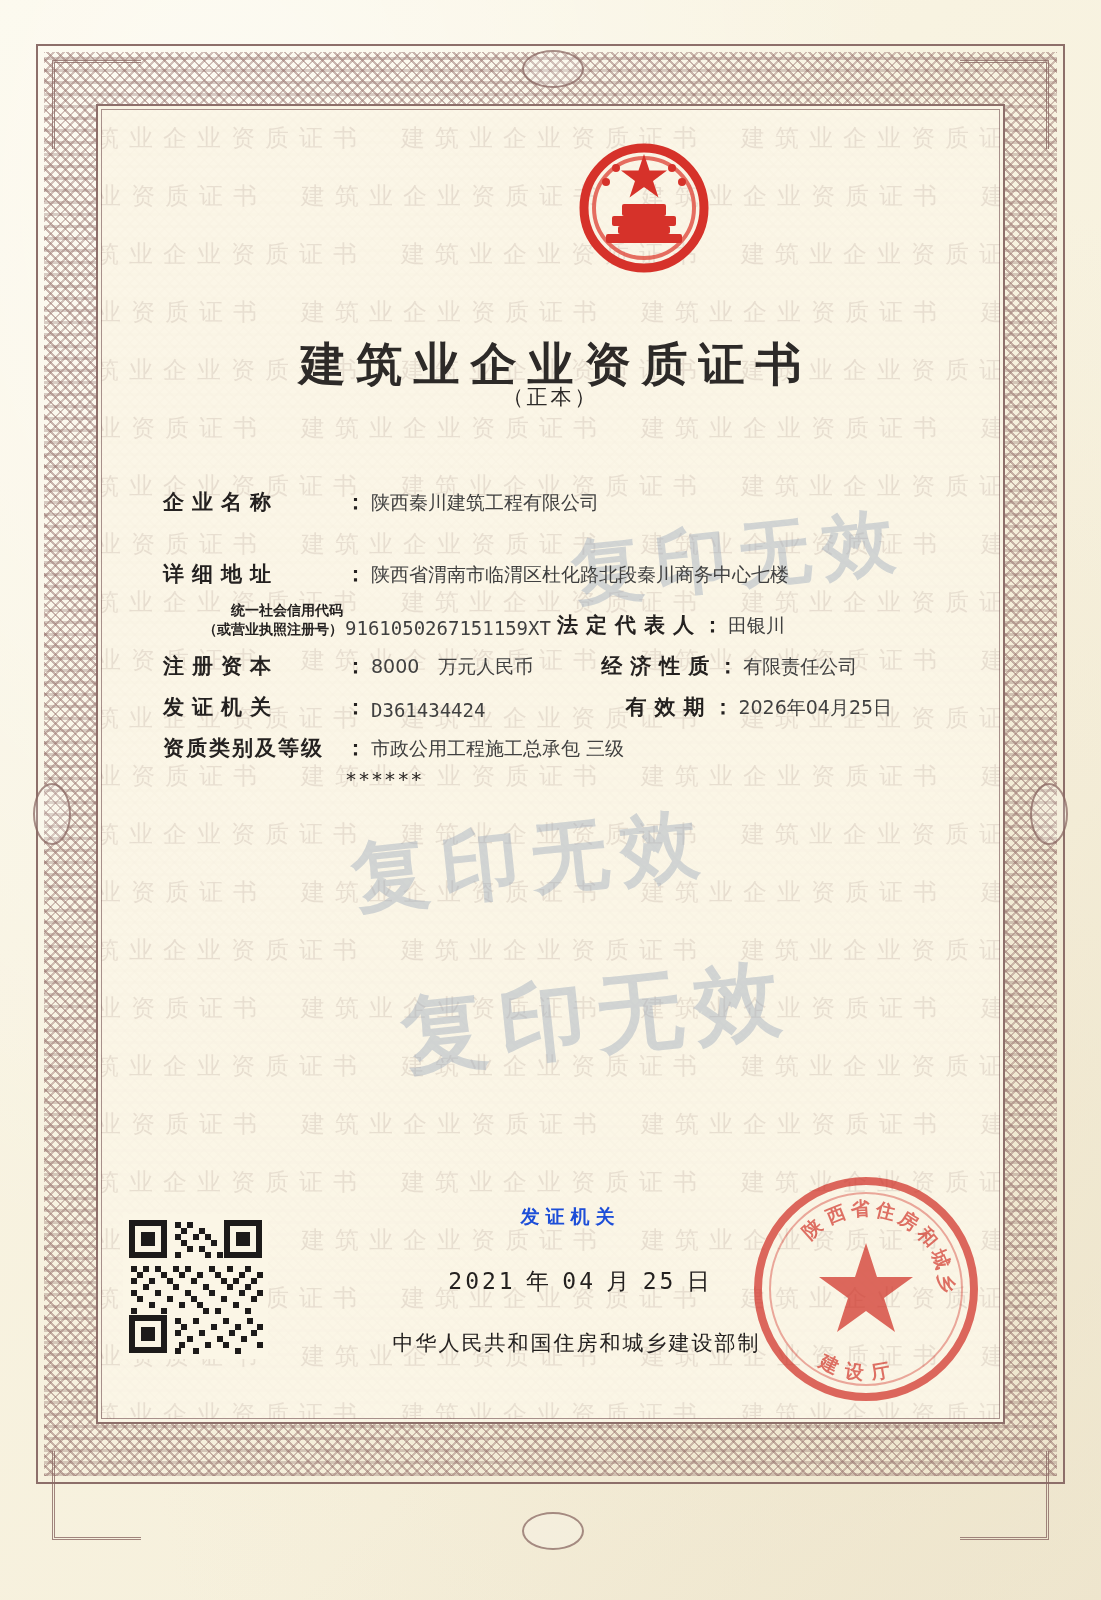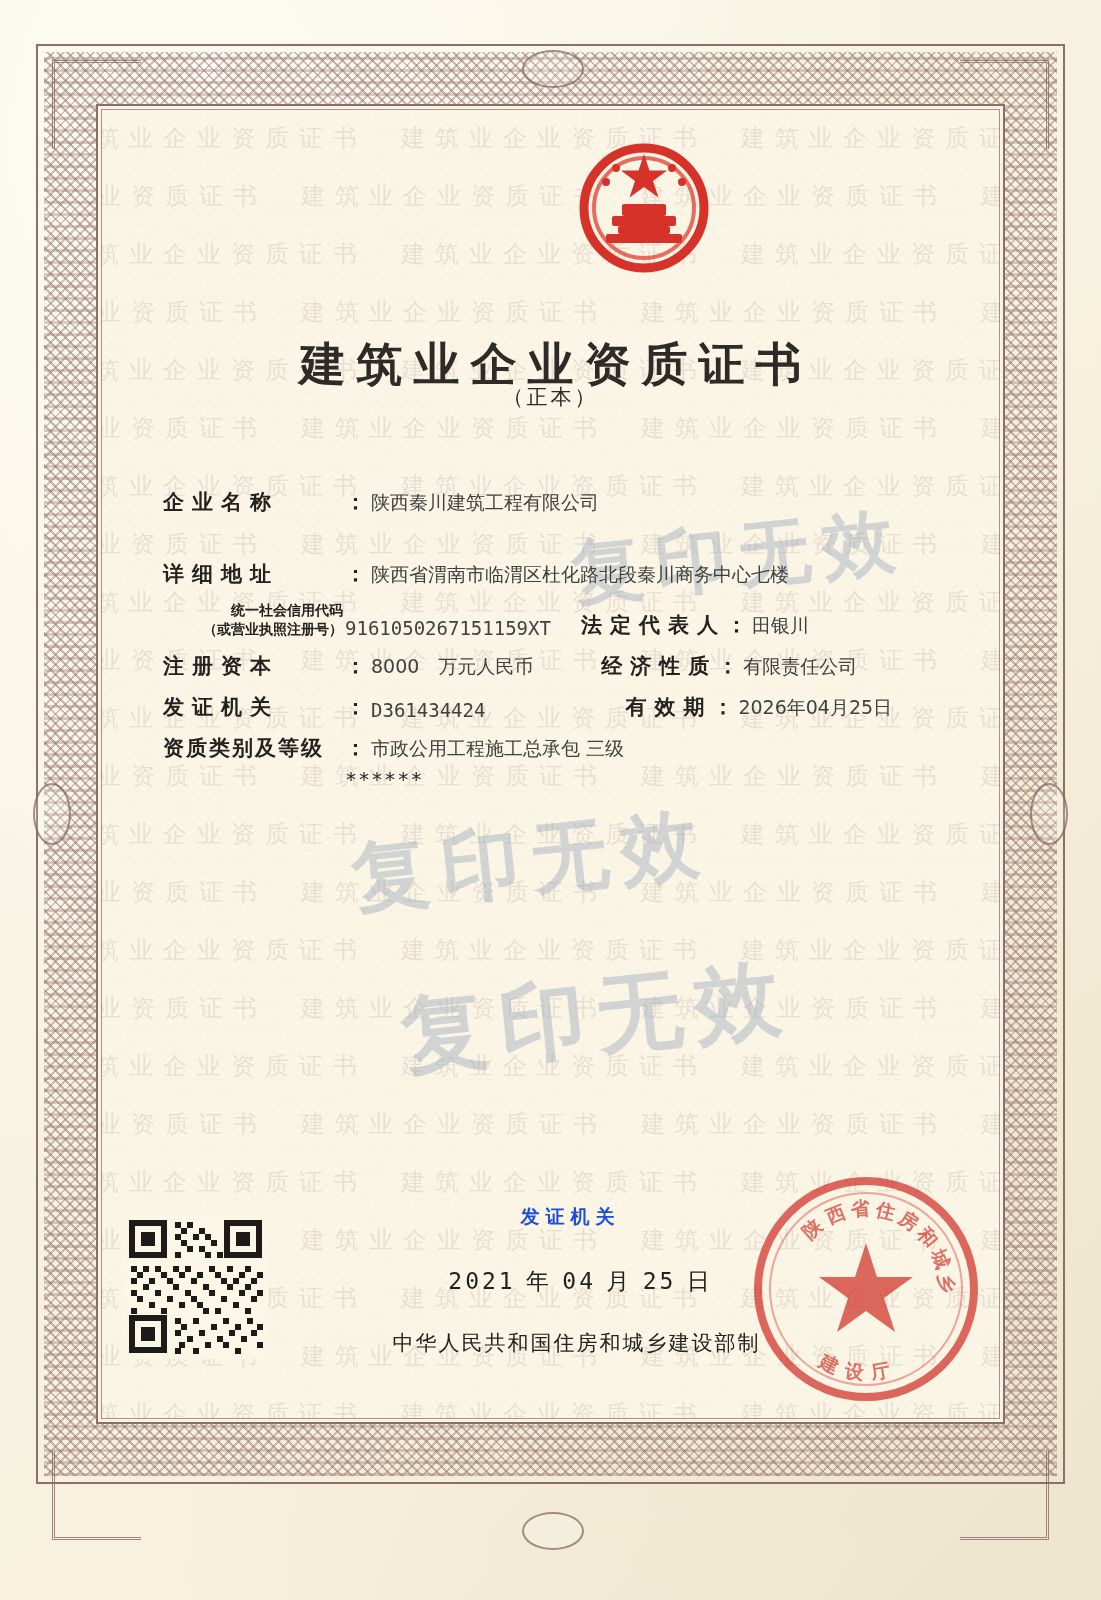--- a/index.html
+++ b/index.html
@@ -236,21 +236,21 @@
     box-sizing: border-box;
   }
   .lbl-right {
     font-family: "DejaVu Sans", sans-serif;
     font-size: 21px;
     font-weight: bold;
     letter-spacing: 8px;
     color: #242120;
     white-space: nowrap;
   }
-  .gap-right { margin-left: 30px; }
+  .gap-right { margin-left: 6px; }
   .gap-right2 { margin-left: 24px; padding-left: 44px; }
 
   .qual-extra {
     font-family: "DejaVu Sans Mono", monospace;
     font-size: 20px;
     color: #2a2624;
     margin-left: 182px;
     letter-spacing: 1px;
     margin-top: -8px;
   }

